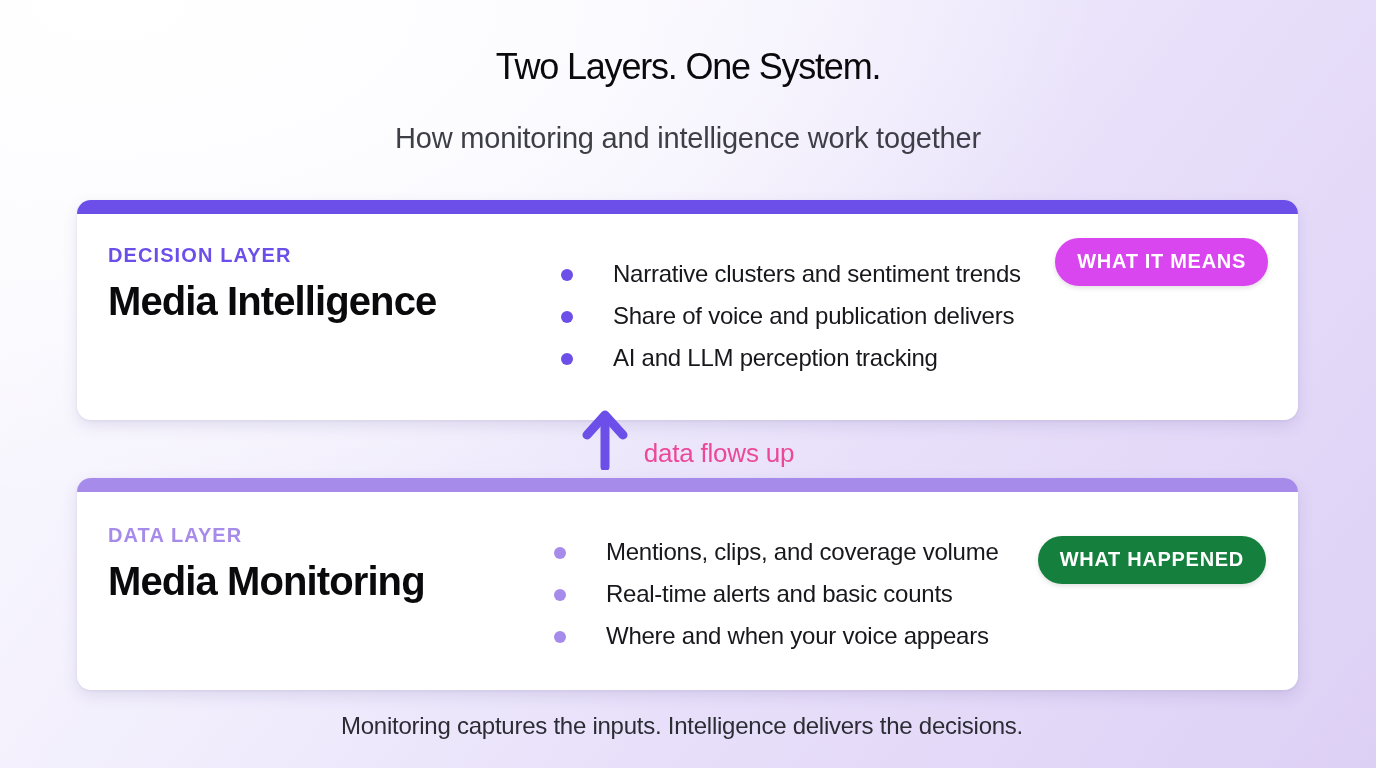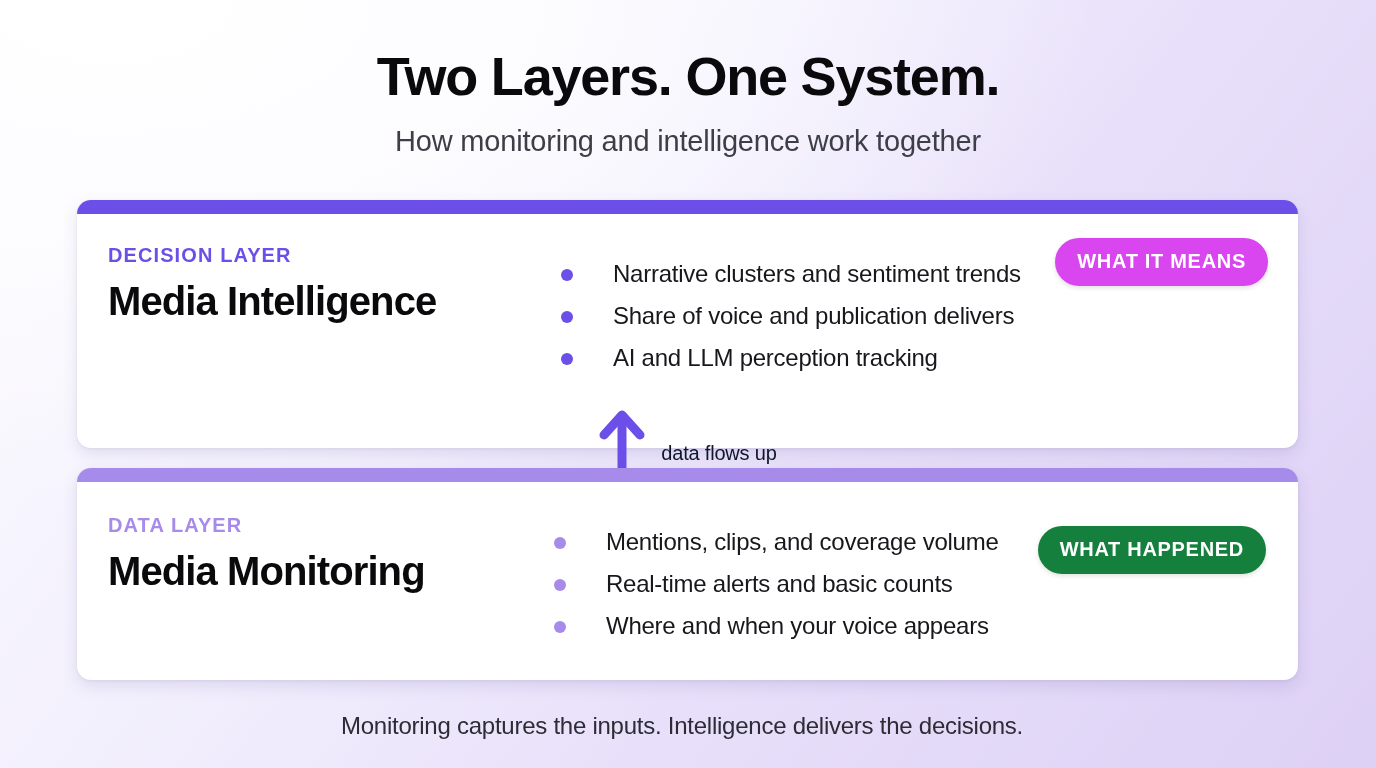--- a/index.html
+++ b/index.html
@@ -19,48 +19,48 @@
 
   .stage {
     width:1376px; height:768px;
     position:relative;
   }
 
   
   .header { text-align:center; padding-top:48px; }
 
   .title {
-    font-size:54px;
-    font-weight:700;
+    font-size:36px;
+    font-weight:400;
     letter-spacing:-1.2px;
     color:#0a0a0c;
     line-height:1.05;
   }
 
   .subtitle {
-    margin-top:20px;
+    margin-top:36px;
     font-size:29px;
     font-weight:400;
     color:#3e3e47;
     letter-spacing:-0.2px;
   }
 
   
   .card {
     position:absolute;
     left:77px;
     width:1221px;
     background:#ffffff;
     border-radius:14px;
     box-shadow:0 6px 16px rgba(80,60,140,0.13), 0 1px 3px rgba(80,60,140,0.08);
     overflow:hidden;
   }
 
-  .card-top { top:200px; height:248px; }
-  .card-bottom { top:468px; height:212px; }
+  .card-top { top:200px; height:220px; }
+  .card-bottom { top:478px; height:212px; }
 
   .card-bar { height:14px; width:100%; }
   .card-top .card-bar { background:#6c4fe8; }
   .card-bottom .card-bar { background:#a78bea; }
 
   .card-body {
     position:relative;
     height:calc(100% - 14px);
     padding:0 30px 0 31px;
   }
@@ -140,22 +140,22 @@
     left:0; right:0;
     display:flex;
     align-items:center;
     justify-content:center;
   }
 
   .arrow-icon { display:block; }
 
   .flow-label {
     margin-left:16px;
-    font-size:20px;
-    color:#0f172a;
+    font-size:26px;
+    color:#ec4899;
     letter-spacing:-0.2px;
     margin-top:28px;
   }
 
   
   .footer {
     position:absolute;
     top:712px;
     left:0; right:12px;
     text-align:center;

